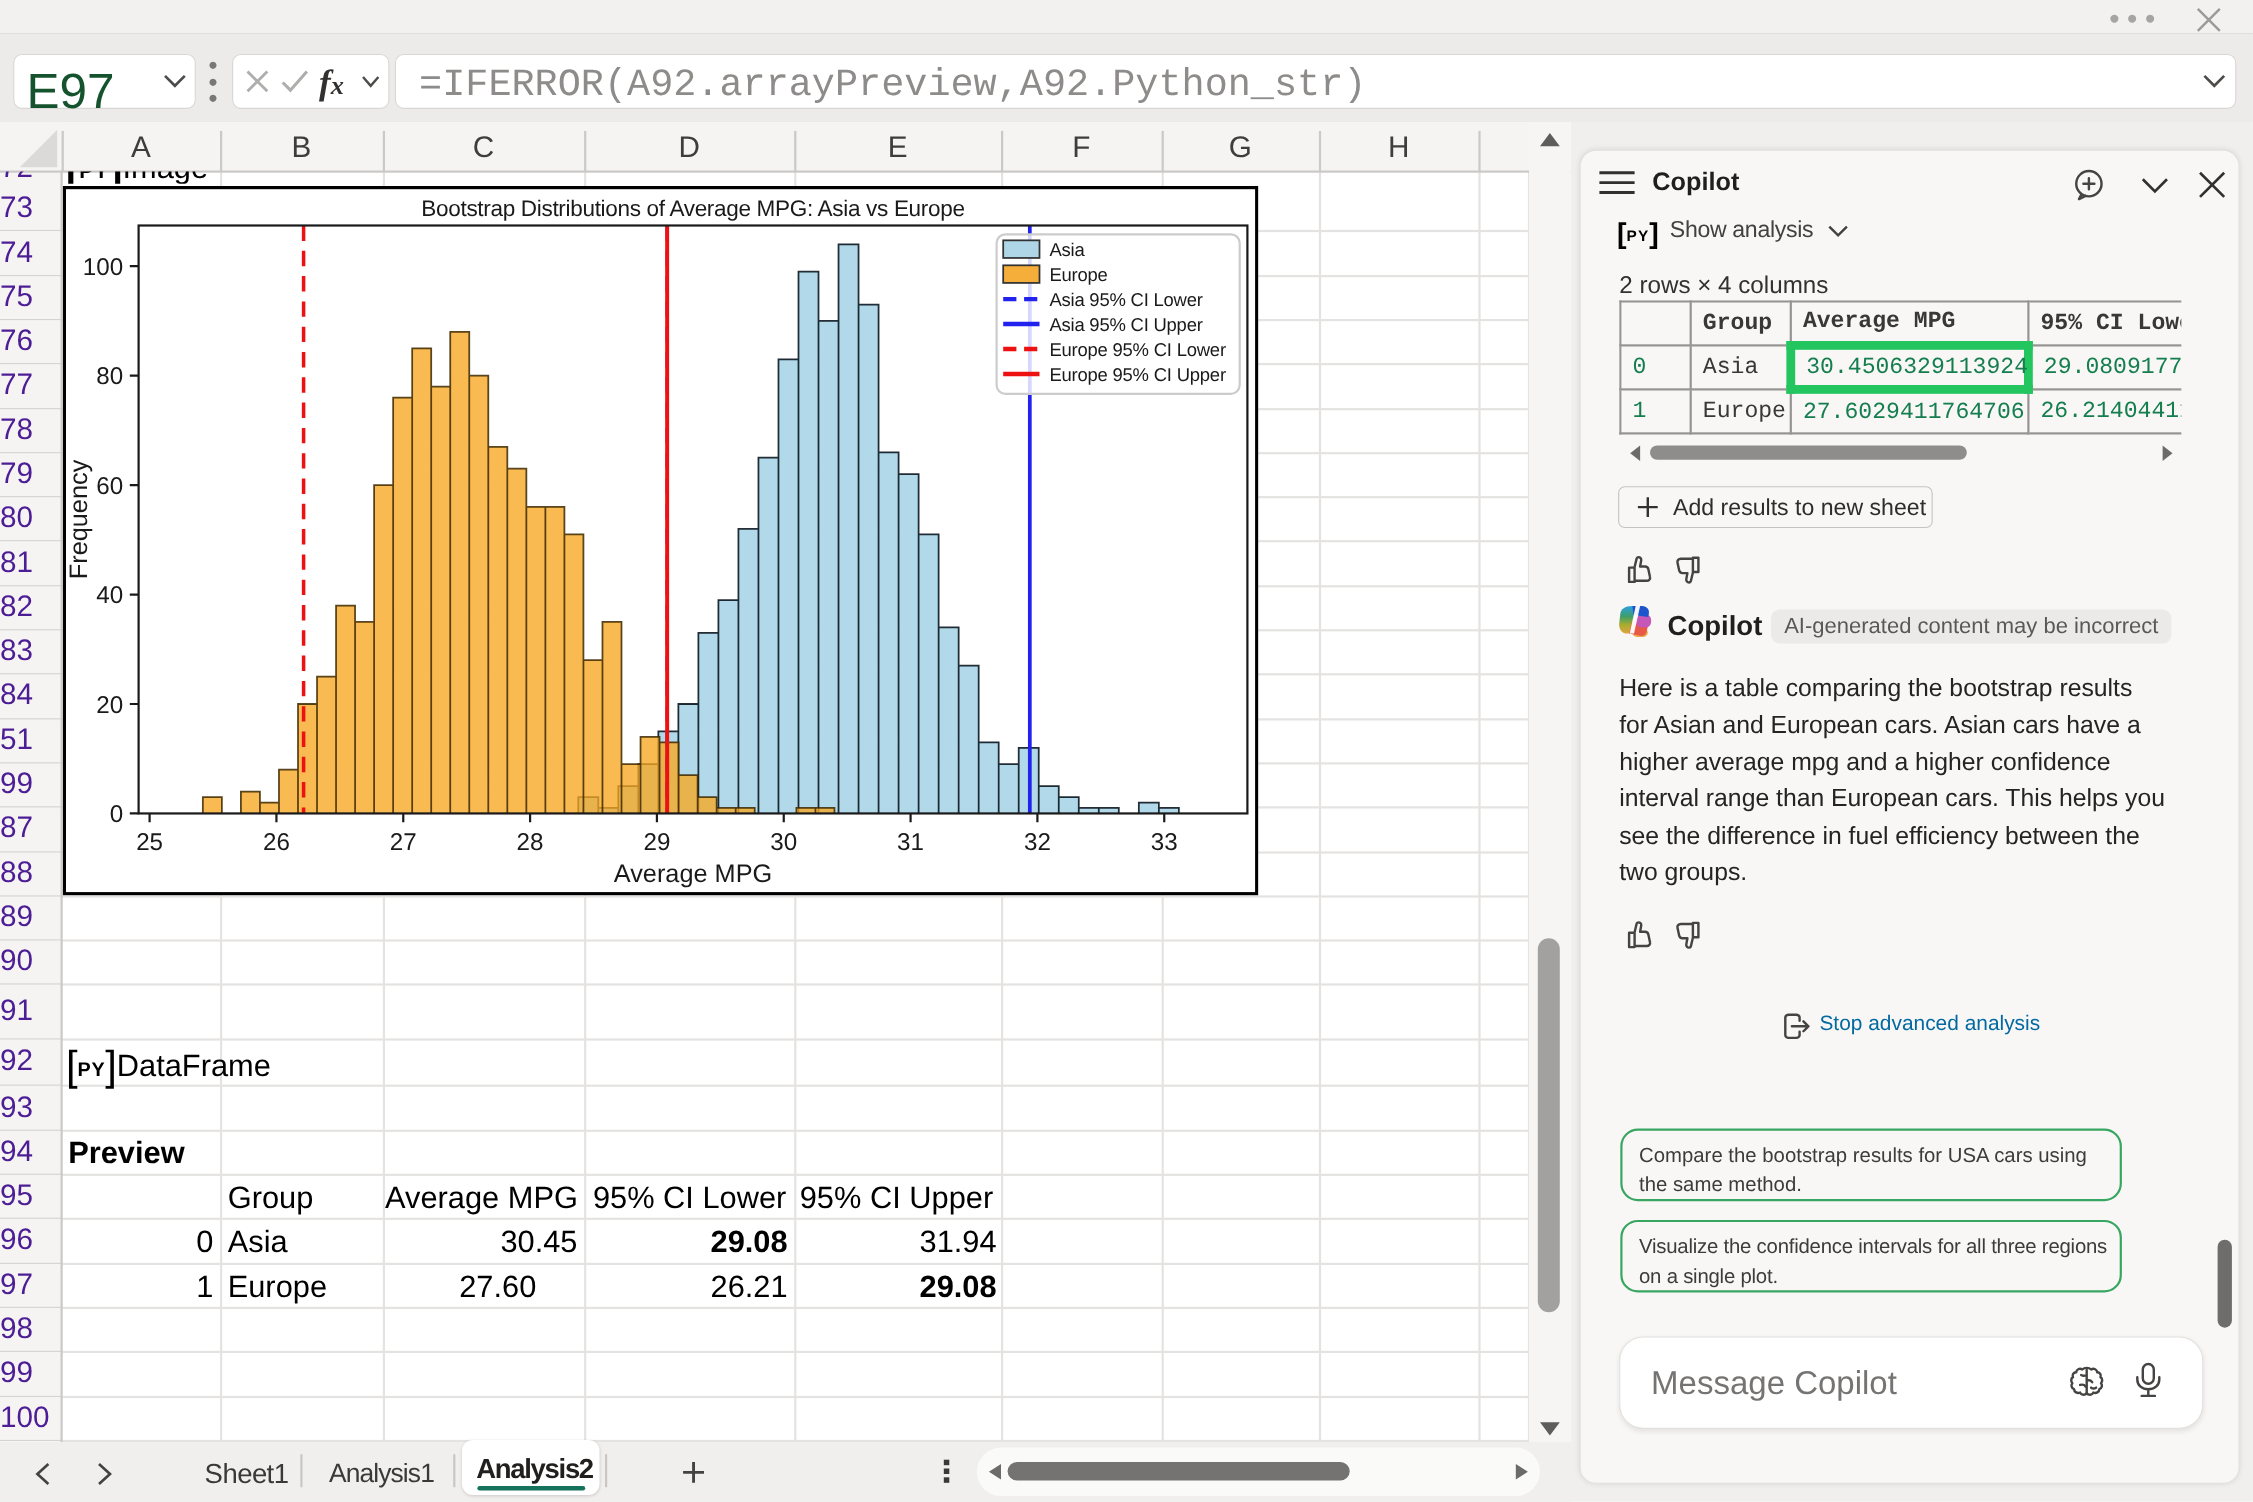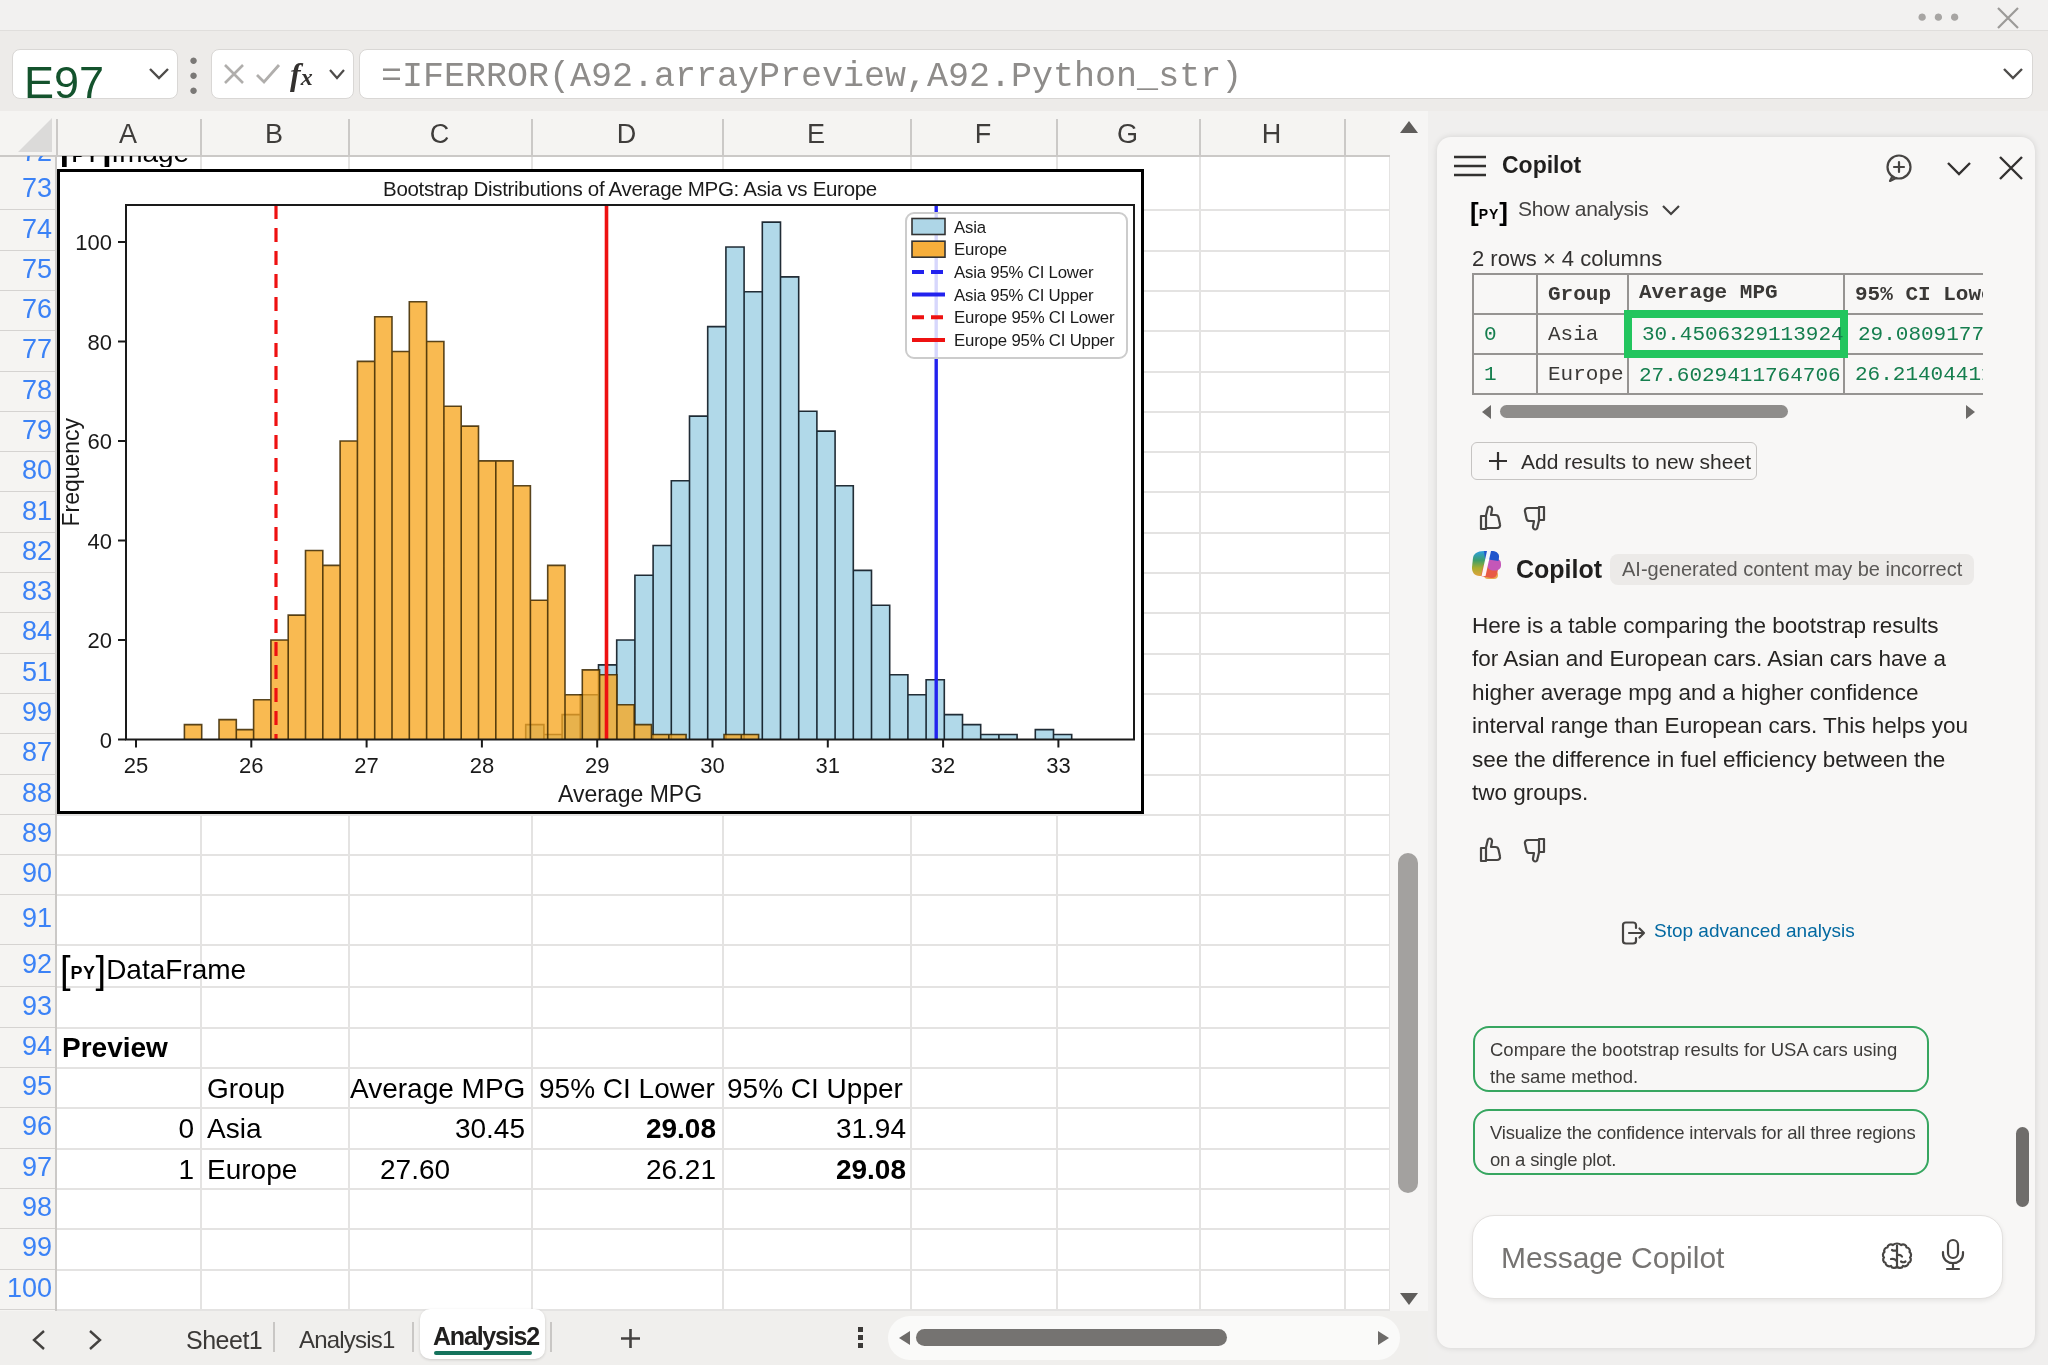--- a/index.html
+++ b/index.html
@@ -2,21 +2,21 @@
 <html><head><meta charset="utf-8"><style>
 *{margin:0;padding:0;box-sizing:border-box}
 html,body{width:2048px;height:1365px;overflow:hidden;font-family:"Liberation Sans",sans-serif;background:#f0efee}
 .abs{position:absolute}
 #top{position:absolute;left:0;top:0;width:2048px;height:30px;background:#f2f1f0}
 #fbar{position:absolute;left:0;top:30px;width:2048px;height:81px;background:#edebe9;border-top:1px solid #e0dedc}
 .wbox{position:absolute;background:#fff;border:1px solid #d9d7d5;border-radius:8px}
 #sheet{position:absolute;left:0;top:111px;width:1428px;height:1200px;background:#fff}
 .gl{position:absolute;background:#e4e3e2}
 .hsep{position:absolute;background:#cbc9c7}
-.rowno{position:absolute;color:#3b82f6;font-size:27px;text-align:right}
+.rowno{position:absolute;color:#4c1d95;font-size:27px;text-align:left}
 .colhd{position:absolute;color:#3f3d3b;font-size:27px;text-align:center;top:119px}
 .cell{position:absolute;font-size:28px;color:#000;white-space:nowrap}
 #tabbar{position:absolute;left:0;top:1311px;width:1428px;height:54px;background:#f0efed}
 #panel{position:absolute;left:1437px;top:137px;width:598px;height:1211px;background:#f8f7f6;border-radius:14px;box-shadow:0 0 6px rgba(0,0,0,.12)}
 .mono{font-family:"Liberation Mono",monospace}
 .chip{position:absolute;border:2px solid #37a660;border-radius:16px;background:#f8f7f6;color:#3e3c3a;font-size:25px;line-height:33px;padding:7px 0 0 20px}
 .icon{stroke:#464442;fill:none;stroke-width:2.2;stroke-linecap:round;stroke-linejoin:round}
 </style></head><body>
 <div id="top"></div>
 <div class="abs" style="left:1917px;top:7px;color:#a7a5a3;font-size:17px;letter-spacing:6px">●●●</div>
@@ -174,21 +174,21 @@
     <div class="cell" style="left:350px;top:962px">Average MPG</div>
     <div class="cell" style="left:539px;top:962px">95% CI Lower</div>
     <div class="cell" style="left:727px;top:962px">95% CI Upper</div>
     <div class="cell" style="left:100px;top:1002px;width:94px;text-align:right">0</div>
     <div class="cell" style="left:207px;top:1002px">Asia</div>
     <div class="cell" style="left:380px;top:1002px;width:145px;text-align:right">30.45</div>
     <div class="cell" style="left:570px;top:1002px;width:146px;text-align:right;font-weight:bold">29.08</div>
     <div class="cell" style="left:760px;top:1002px;width:146px;text-align:right">31.94</div>
     <div class="cell" style="left:100px;top:1043px;width:94px;text-align:right">1</div>
     <div class="cell" style="left:207px;top:1043px">Europe</div>
-    <div class="cell" style="left:380px;top:1043px;width:145px;text-align:left">27.60</div>
+    <div class="cell" style="left:380px;top:1043px;width:145px;text-align:center">27.60</div>
     <div class="cell" style="left:570px;top:1043px;width:146px;text-align:right">26.21</div>
     <div class="cell" style="left:760px;top:1043px;width:146px;text-align:right;font-weight:bold">29.08</div>
   </div>
 <svg class="abs" style="left:57px;top:169px" width="1087" height="645" viewBox="0 0 1087 645">
     <rect x="1.5" y="1.5" width="1084" height="642" fill="#ffffff" stroke="#000" stroke-width="3"></rect>
     <path d="M468.7 570.5 V555.6 H486.9 V570.5 M486.9 570.5 V565.5 H505.1 V570.5 M505.1 570.5 V545.6 H523.3 V570.5 M523.3 570.5 V525.7 H541.5 V570.5 M541.5 570.5 V495.9 H559.7 V570.5 M559.7 570.5 V471.0 H577.9 V570.5 M577.9 570.5 V406.3 H596.1 V570.5 M596.1 570.5 V376.5 H614.3 V570.5 M614.3 570.5 V311.8 H632.5 V570.5 M632.5 570.5 V247.1 H650.7 V570.5 M650.7 570.5 V157.6 H668.9 V570.5 M668.9 570.5 V78.0 H687.1 V570.5 M687.1 570.5 V122.8 H705.3 V570.5 M705.3 570.5 V53.1 H723.5 V570.5 M723.5 570.5 V107.9 H741.7 V570.5 M741.7 570.5 V242.2 H759.9 V570.5 M759.9 570.5 V262.1 H778.1 V570.5 M778.1 570.5 V316.8 H796.3 V570.5 M796.3 570.5 V401.4 H814.5 V570.5 M814.5 570.5 V436.2 H832.7 V570.5 M832.7 570.5 V505.8 H850.9 V570.5 M850.9 570.5 V525.7 H869.1 V570.5 M869.1 570.5 V510.8 H887.3 V570.5 M887.3 570.5 V545.6 H905.5 V570.5 M905.5 570.5 V555.6 H923.7 V570.5 M923.7 570.5 V565.5 H941.9 V570.5 M941.9 570.5 V565.5 H960.1 V570.5 M978.3 570.5 V560.6 H996.5 V570.5 M996.5 570.5 V565.5 H1014.7 V570.5" fill="rgba(168,213,231,0.9)" stroke="rgba(0,10,20,0.85)" stroke-width="1.6"></path>
     <path d="M127.4 570.5 V555.6 H144.7 V570.5 M162.0 570.5 V550.6 H179.3 V570.5 M179.3 570.5 V560.6 H196.6 V570.5 M196.6 570.5 V530.7 H213.9 V570.5 M213.9 570.5 V471.0 H231.2 V570.5 M231.2 570.5 V446.1 H248.5 V570.5 M248.5 570.5 V381.5 H265.8 V570.5 M265.8 570.5 V396.4 H283.1 V570.5 M283.1 570.5 V272.0 H300.4 V570.5 M300.4 570.5 V192.4 H317.7 V570.5 M317.7 570.5 V147.7 H335.0 V570.5 M335.0 570.5 V182.5 H352.3 V570.5 M352.3 570.5 V132.7 H369.6 V570.5 M369.6 570.5 V172.5 H386.9 V570.5 M386.9 570.5 V237.2 H404.2 V570.5 M404.2 570.5 V257.1 H421.5 V570.5 M421.5 570.5 V291.9 H438.8 V570.5 M438.8 570.5 V291.9 H456.1 V570.5 M456.1 570.5 V316.8 H473.4 V570.5 M473.4 570.5 V431.2 H490.7 V570.5 M490.7 570.5 V396.4 H508.0 V570.5 M508.0 570.5 V525.7 H525.3 V570.5 M525.3 570.5 V500.9 H542.6 V570.5 M542.6 570.5 V505.8 H559.9 V570.5 M559.9 570.5 V535.7 H577.2 V570.5 M577.2 570.5 V555.6 H594.5 V570.5 M594.5 570.5 V565.5 H611.8 V570.5 M611.8 570.5 V565.5 H629.1 V570.5 M667.0 570.5 V565.5 H684.3 V570.5 M684.3 570.5 V565.5 H701.6 V570.5" fill="rgba(247,167,32,0.78)" stroke="rgba(60,40,0,0.85)" stroke-width="1.6"></path>
     <line x1="549.5" y1="36" x2="549.5" y2="570.5" stroke="#2222ee" stroke-width="3" stroke-dasharray="14,9"></line>
     <line x1="219.0" y1="36" x2="219.0" y2="570.5" stroke="#ee1111" stroke-width="3.2" stroke-dasharray="14,9"></line>
     <line x1="549.5" y1="36" x2="549.5" y2="570.5" stroke="#ee1111" stroke-width="3.6"></line>

